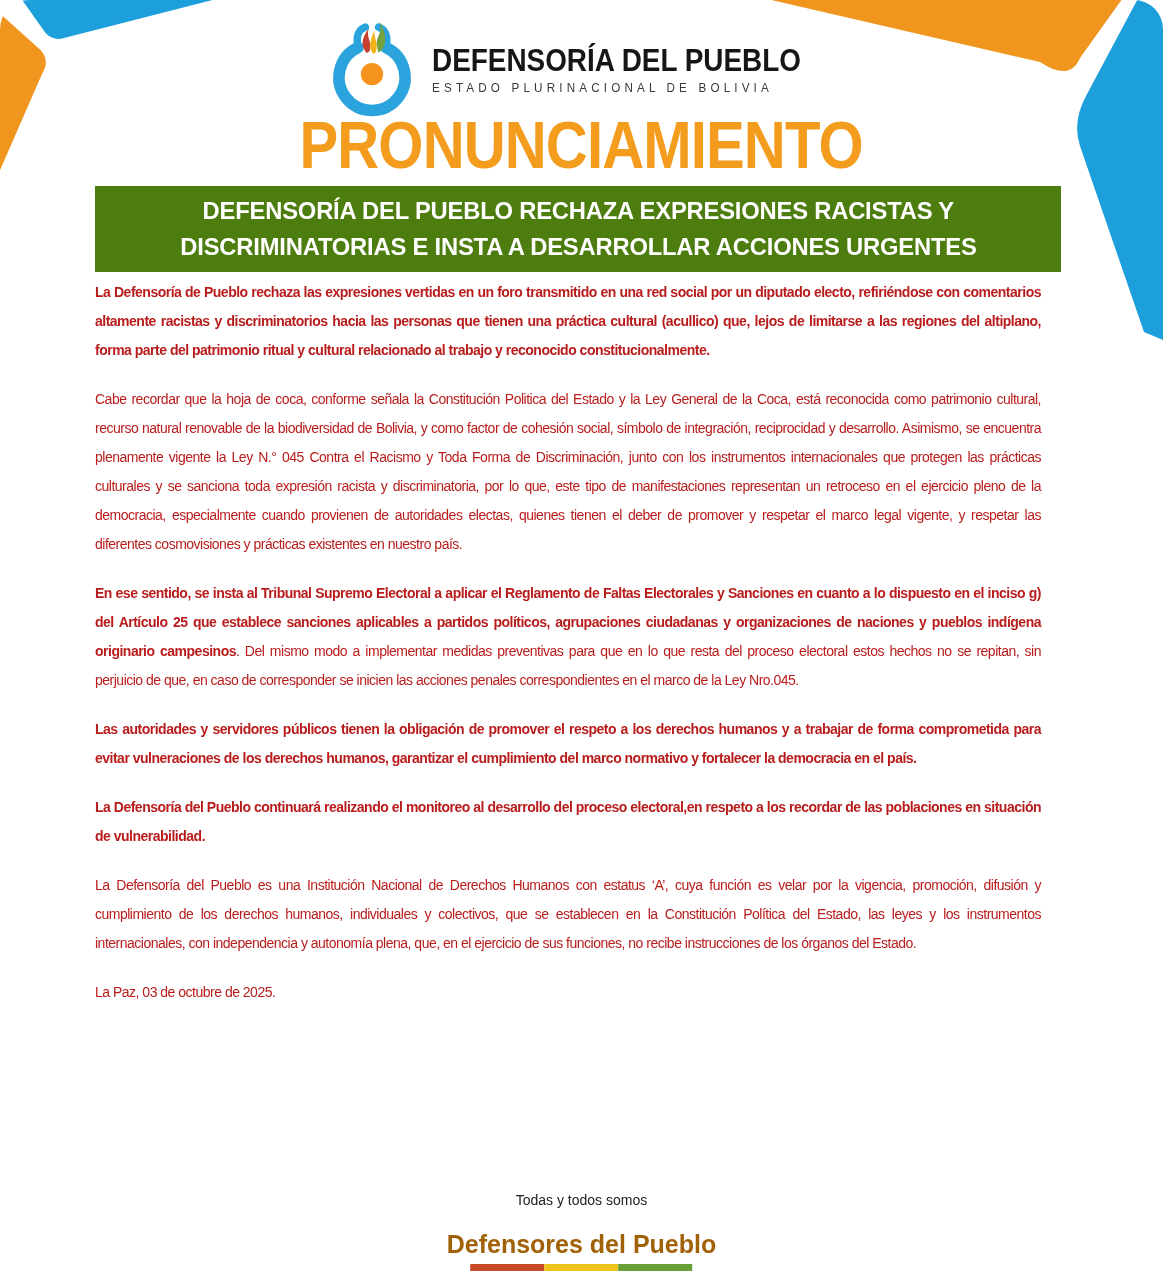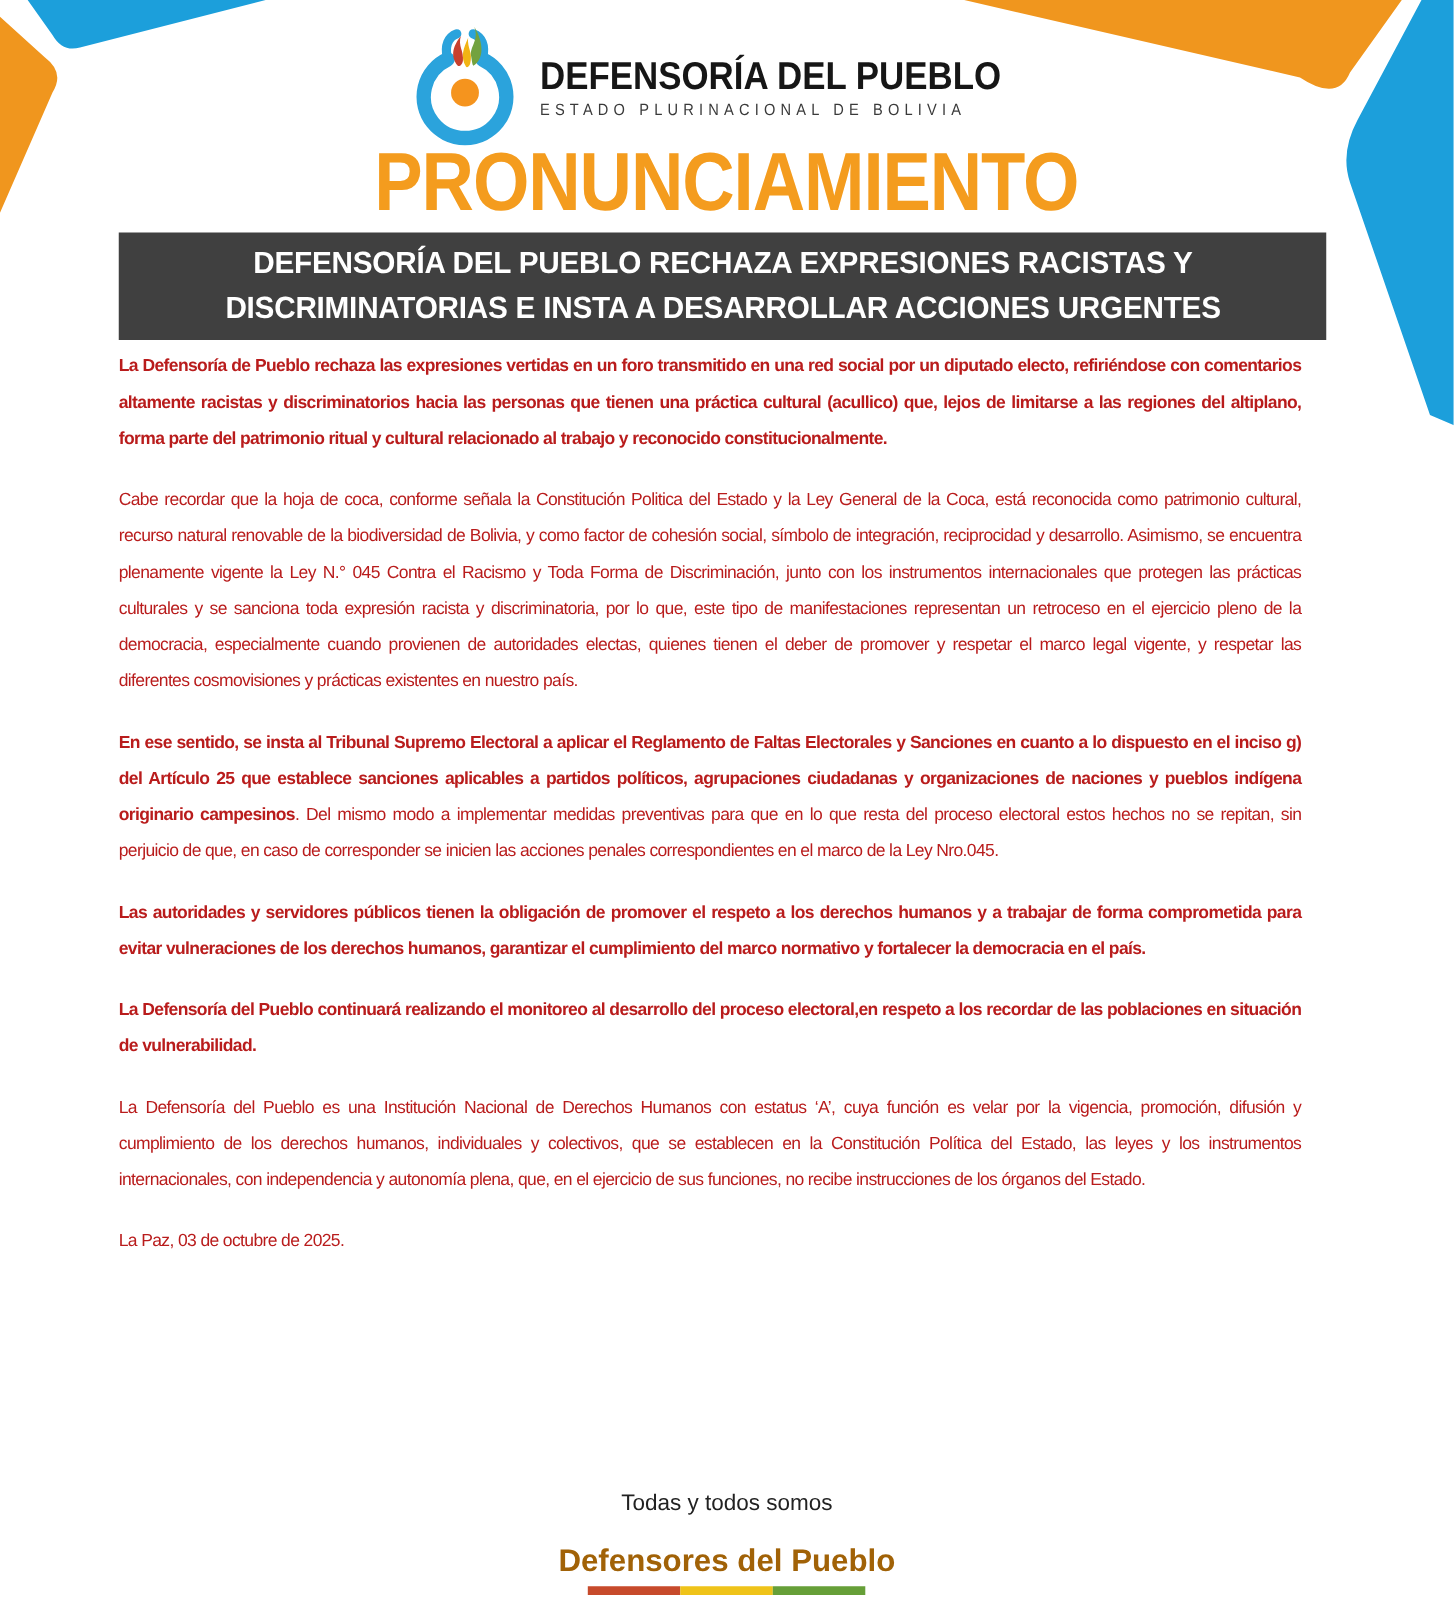--- a/index.html
+++ b/index.html
@@ -1,47 +1,47 @@
 <!DOCTYPE html>
 <html lang="es"><head>
 <meta charset="utf-8">
 <style>
   html,body{margin:0;padding:0;background:#ffffff;}
   .page{
     position:relative;width:1163px;height:1280px;background:#ffffff;overflow:hidden;
-    font-family:"Liberation Sans",sans-serif;color:#121212;
+    font-family:"Liberation Sans",sans-serif;color:#121212;border-radius:29px;
   }
   .decor{position:absolute;inset:0;width:1163px;height:1280px;z-index:0;pointer-events:none;}
   .logo-row{position:absolute;top:18px;left:0;right:0;display:flex;justify-content:center;align-items:center;gap:10px;z-index:2;}
   .logo-mark{width:100px;height:104px;flex:0 0 auto;}
   .logo-text{display:flex;flex-direction:column;transform:scaleX(0.9);transform-origin:left center;}
   .logo-title{font-size:31px;font-weight:700;color:#161616;letter-spacing:0;line-height:1.05;}
   .logo-subtitle{font-size:13px;font-weight:400;color:#3a3a3a;letter-spacing:4.6px;margin-top:3px;}
   .main-title{position:absolute;top:112px;left:0;width:100%;text-align:center;z-index:2;}
   .main-title span{
     display:inline-block;font-size:66px;font-weight:700;color:#F49C1E;
     transform:scaleX(0.88);transform-origin:center;letter-spacing:-1px;line-height:1;
   }
   .banner{
-    position:absolute;left:95px;top:186px;width:966px;height:86px;background:#404040;z-index:2;
+    position:absolute;left:95px;top:186px;width:966px;height:86px;background:#4d7c0f;z-index:2;
     display:flex;flex-direction:column;justify-content:center;align-items:center;
   }
   .banner div{
     color:#ffffff;font-weight:700;font-size:24.5px;line-height:36px;letter-spacing:-0.2px;
     transform:scaleX(0.97);white-space:nowrap;
   }
   .body-text{position:absolute;left:95px;top:278px;width:962px;z-index:2;}
   .body-text p{
     margin:0 16px 20px 0;font-size:14px;line-height:29px;letter-spacing:-0.5px;
     text-align:justify;color:#b91c1c;
   }
   .b{font-weight:700;}
   .date-line{margin-top:15px !important;text-align:left !important;}
   .footer{position:absolute;left:50%;top:1192px;transform:translateX(-50%);text-align:center;z-index:2;}
-  .footer-top{font-size:18px;color:#222222;line-height:1.15;}
+  .footer-top{font-size:14px;color:#222222;line-height:1.15;}
   .footer-bottom{font-size:25px;font-weight:700;color:#a16207;line-height:1.2;margin-top:21px;}
   .flag-bar{display:flex;width:222px;height:7px;margin:5px auto 0 auto;}
   .flag-bar div{flex:1;height:100%;}
   .flag-red{background:#C74A2B;}
   .flag-yellow{background:#EFC319;}
   .flag-green{background:#669F38;}
 </style>
 </head>
 <body>
 

